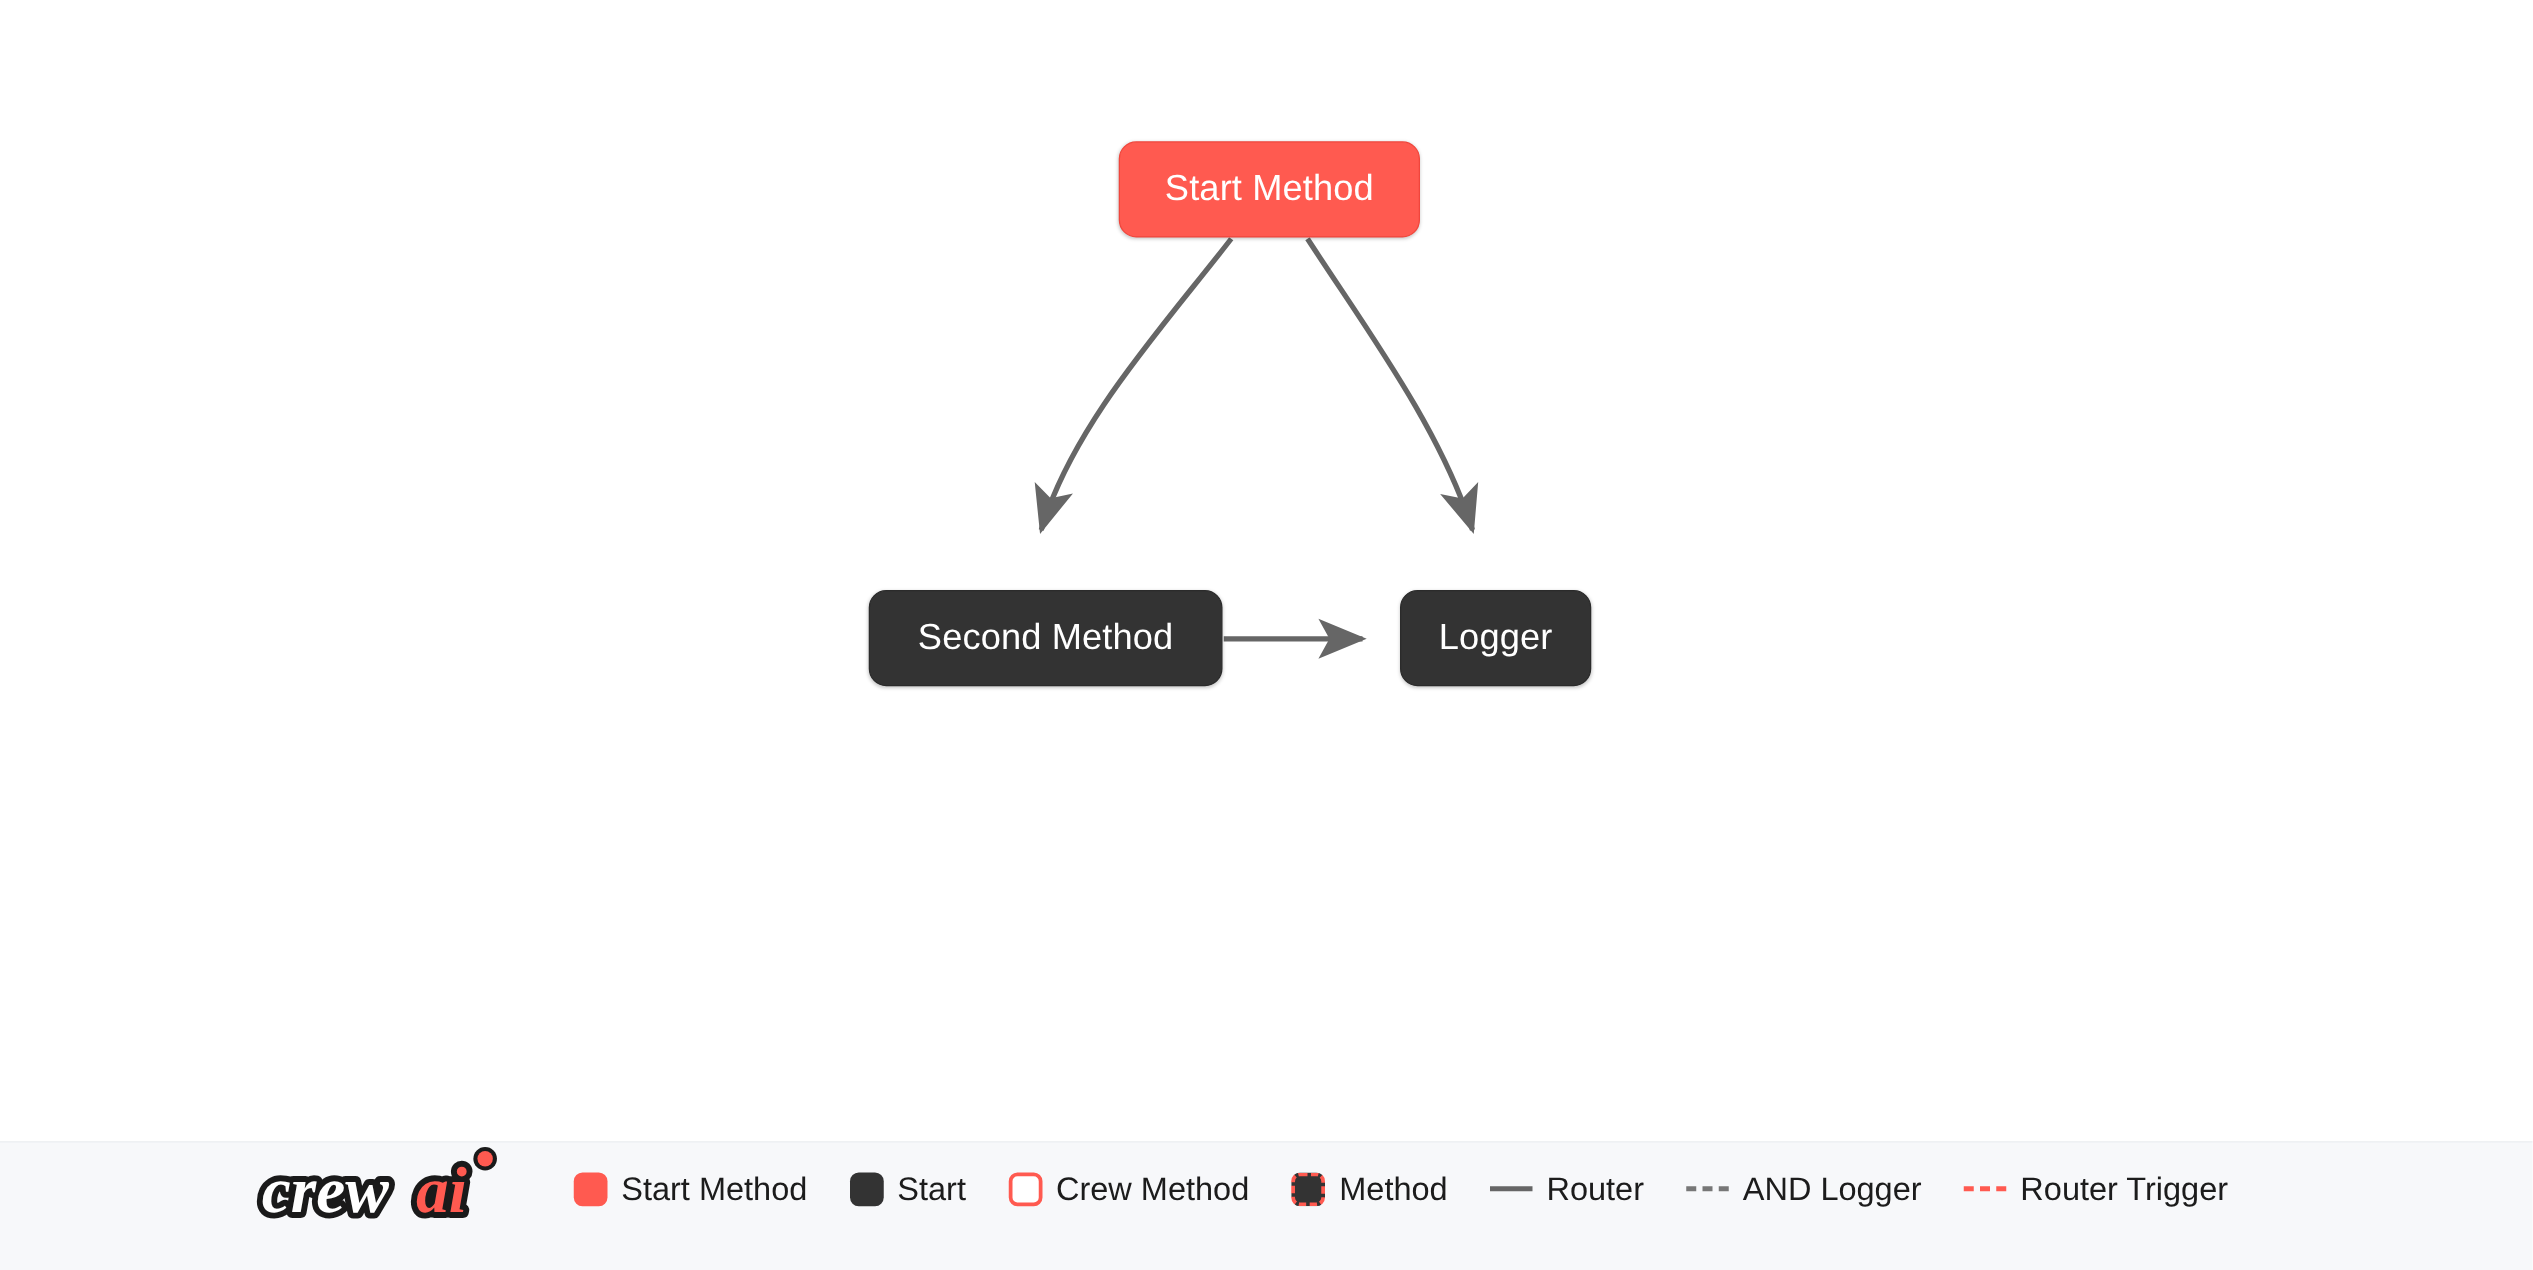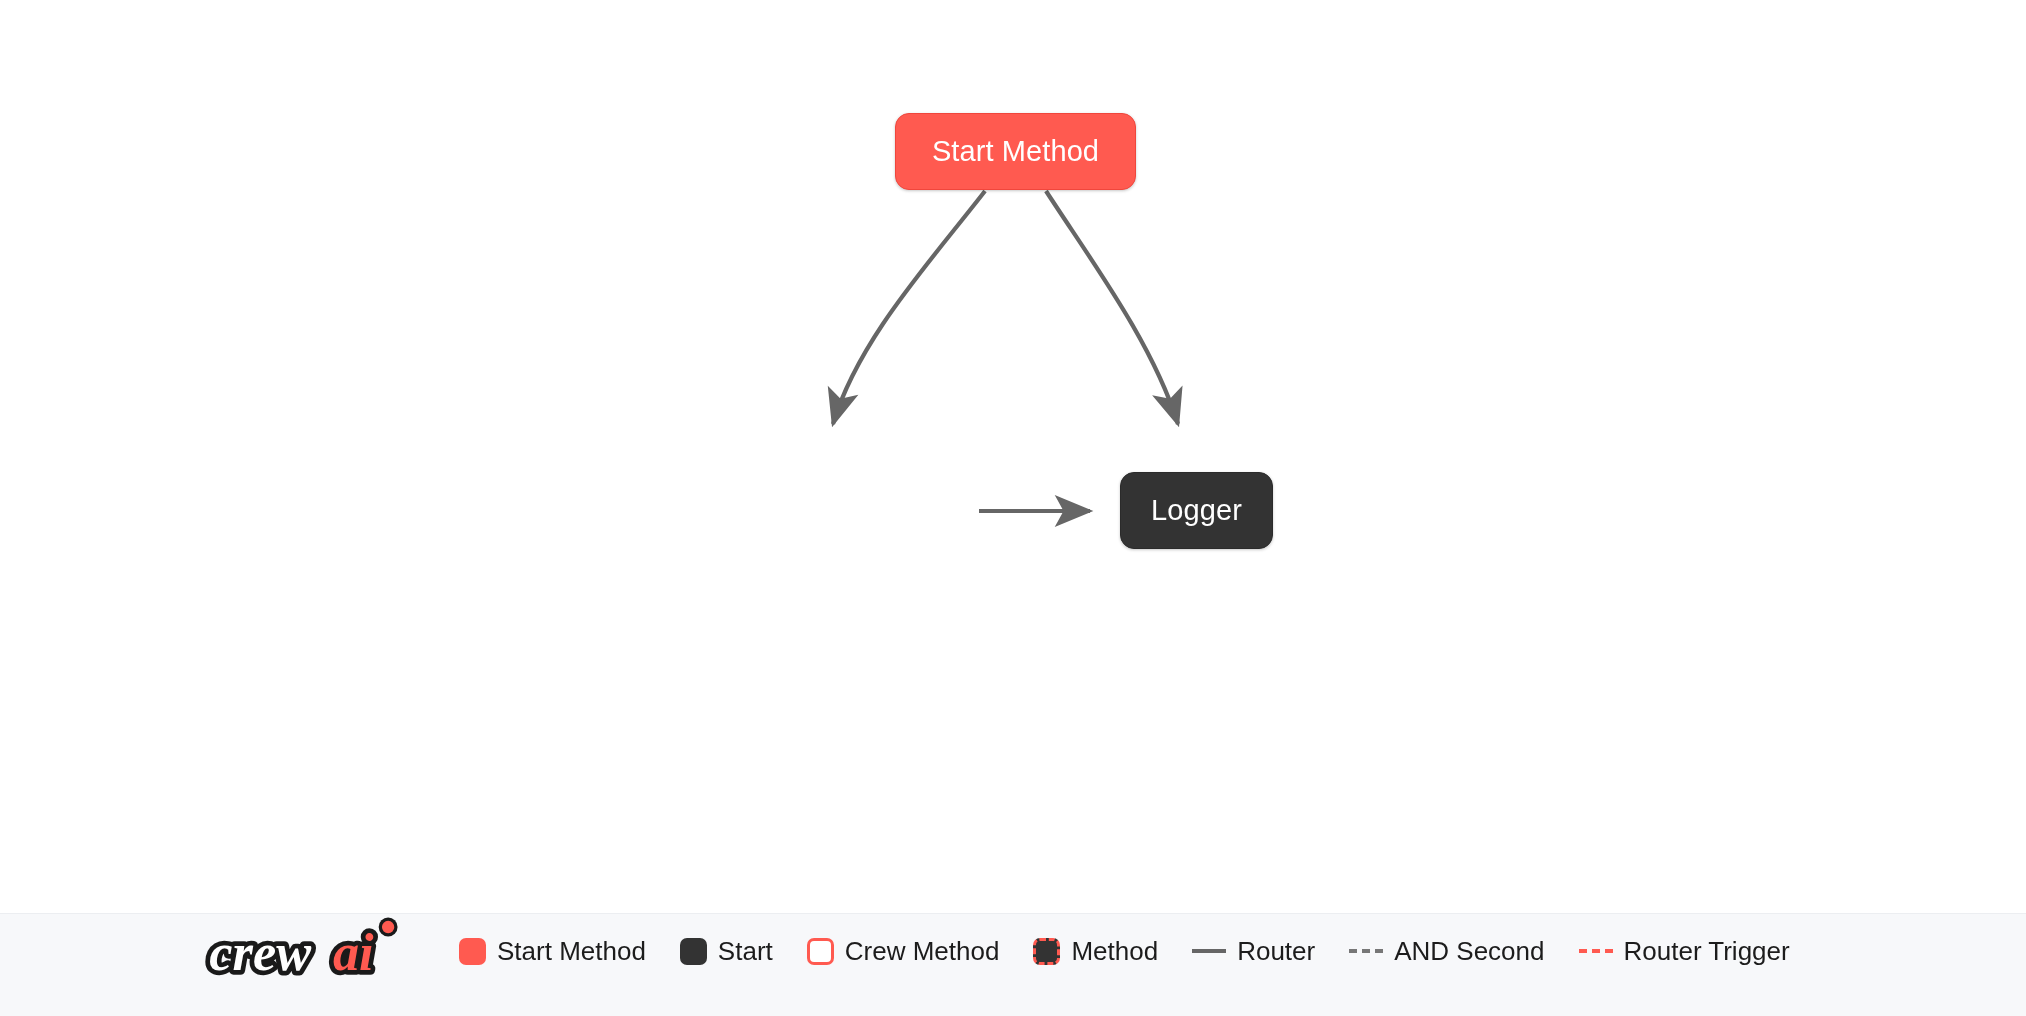--- a/index.html
+++ b/index.html
@@ -127,20 +127,23 @@
 
     <path d="M 1046 191 C 1092 262, 1152 342, 1178 424" fill="none" stroke="#666666" stroke-width="4.2" marker-end="url(#arrowhead)"></path>
 
     <path d="M 979 511 L 1090 511" fill="none" stroke="#666666" stroke-width="4.2" marker-end="url(#arrowhead)"></path>
   </svg>
 
   <div class="node start" style="left:895px; top:113px; width:241px; height:77px;">
     <span>Start Method</span>
   </div>
 
+  <div class="node method" style="left:695px; top:472px; width:283px; height:77px;">
+    <span>Second Method</span>
+  </div>
 
   <div class="node method" style="left:1120px; top:472px; width:153px; height:77px;justify-content:center;">
     <span>Logger</span>
   </div>
 
 </div>
 
 <div id="legend-bar">
   <div id="legend-inner">
 
@@ -175,21 +178,21 @@
       <span class="legend-label">Method</span>
     </div>
 
     <div class="legend-item">
       <span class="line-sample solid"></span>
       <span class="legend-label">Router</span>
     </div>
 
     <div class="legend-item">
       <span class="line-sample dashed"></span>
-      <span class="legend-label">AND Second</span>
+      <span class="legend-label">AND Logger</span>
     </div>
 
     <div class="legend-item">
       <span class="line-sample router"></span>
       <span class="legend-label">Router Trigger</span>
     </div>
 
   </div>
 </div>
 

